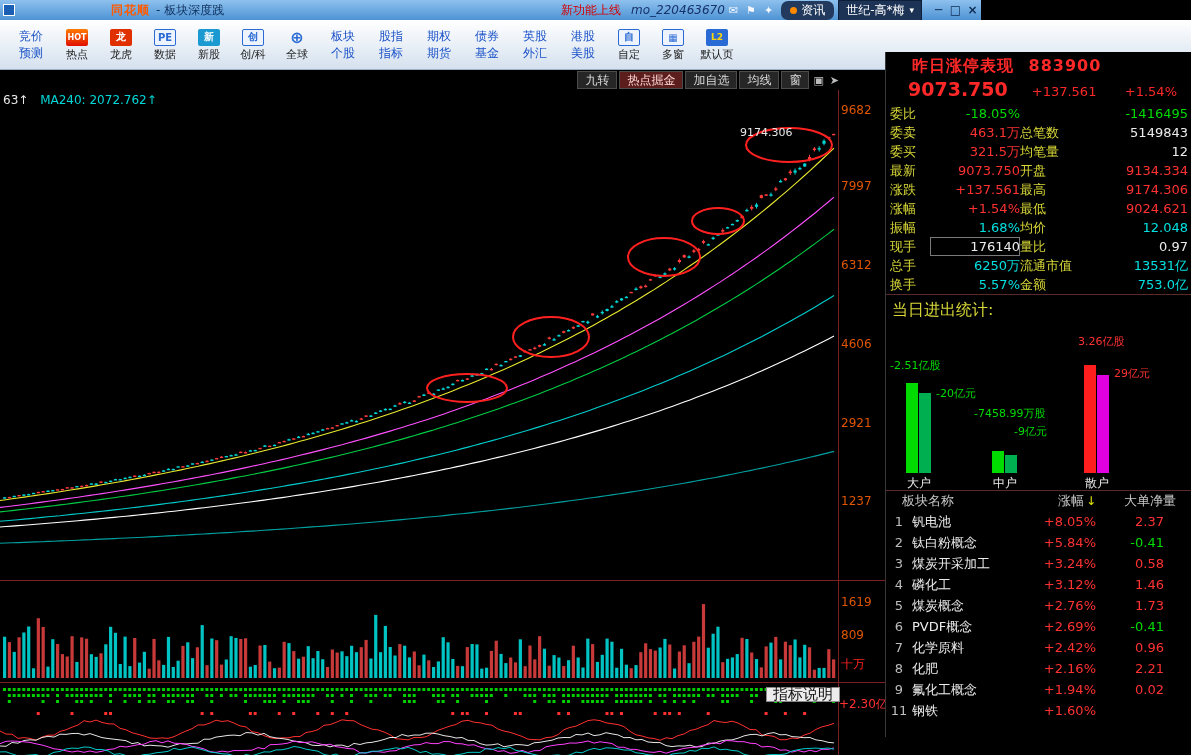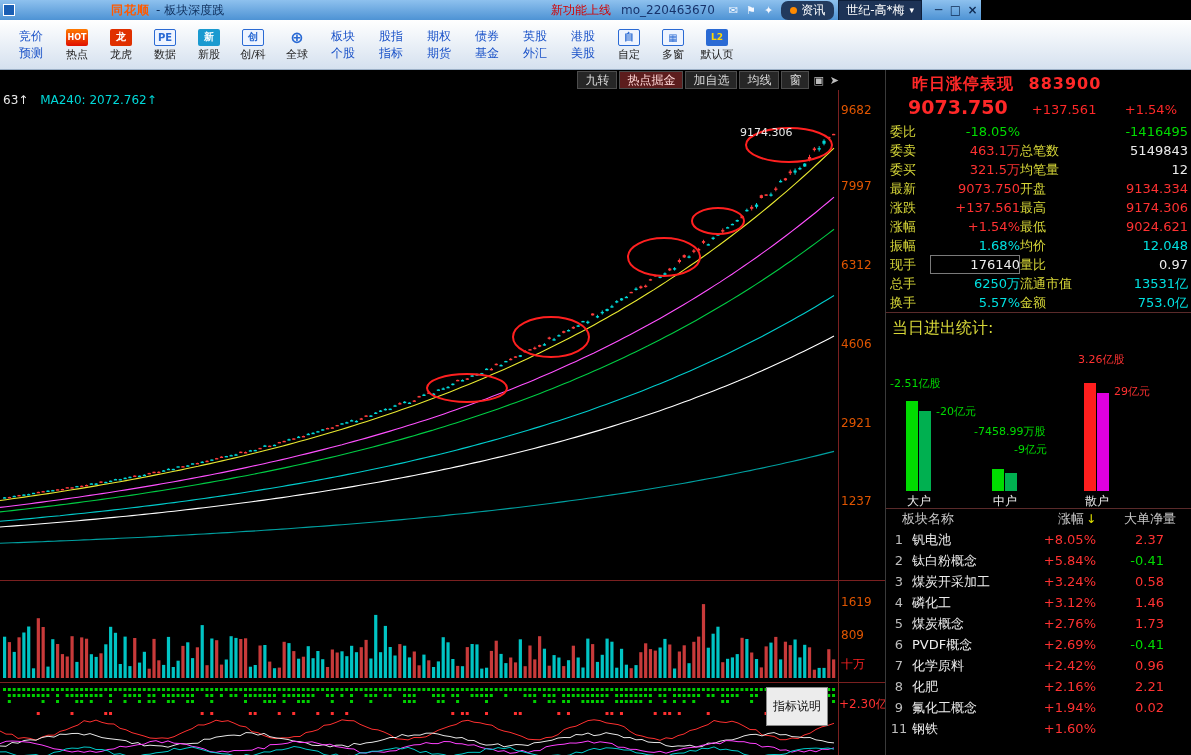--- a/index.html
+++ b/index.html
@@ -7,21 +7,21 @@
   #app{position:relative;width:1191px;height:755px;overflow:hidden;background:#000;}
 
   
   .titlebar{position:absolute;left:0;top:0;width:981px;height:20px;
     background:linear-gradient(#8ec1ee,#4e93d4);display:flex;align-items:center;font-size:12px;}
   .app-icon{width:12px;height:12px;background:#1a5fb4;border:1px solid #fff;margin:0 4px 0 3px;}
   .logo{color:#ff5a00;font-weight:bold;margin-left:92px;letter-spacing:1px;}
   .win-title{color:#10315e;margin-left:6px;}
   .flex{flex:1;}
   .promo{color:#d40000;margin:0 10px;cursor:pointer;}
-  .user{color:#17336b;margin-right:10px;}
+  .user{color:#17336b;font-style:italic;}
   .tb-ico{color:#f5f8ff;margin:0 4px;font-size:11px;cursor:pointer;}
   .news-btn{background:#223a5e;color:#fff;padding:1px 9px;border-radius:7px;margin:0 4px;display:flex;align-items:center;gap:4px;cursor:pointer;}
   .news-btn .dot{width:7px;height:7px;background:#ff8a00;border-radius:50%;display:inline-block;}
   .acct{background:#1d3356;color:#fff;padding:1px 7px;border:1px solid #0e1f3a;margin-right:8px;display:flex;align-items:center;gap:5px;cursor:pointer;}
   .caret{font-size:9px;}
   .win-btn{width:17px;text-align:center;color:#0e2a52;font-weight:bold;cursor:pointer;}
 
   
   .toolbar{position:absolute;left:0;top:20px;width:1191px;height:50px;
     background:linear-gradient(#ffffff,#d5e1ef);border-bottom:1px solid #9cb0c6;
@@ -45,24 +45,24 @@
   .chart-tools{position:absolute;top:1px;right:44px;height:18px;display:flex;gap:2px;align-items:center;z-index:3;justify-content:center;}
   .ct-btn{background:#262626;border:1px solid #4c4c4c;color:#ddd;font-size:12px;
     line-height:14px;padding:1px 7px;cursor:pointer;white-space:nowrap;}
   .ct-hot{background:#5c1d1d;color:#ffd6d6;}
   .ct-ic{color:#bbb;font-size:11px;margin:0 2px;cursor:pointer;}
   .ma-row{position:absolute;left:3px;top:23px;z-index:3;font-size:12px;}
   .ma-short{color:#e8e8e8;margin-right:8px;}
   .ma-240{color:#00d8d8;}
   #main-svg{position:absolute;left:0;top:20px;}
   .ind-note{position:absolute;left:766px;top:617px;background:#ececec;border:1px solid #8a8a8a;
-    color:#111;font-size:12px;line-height:13px;padding:12px 6px;z-index:4;cursor:pointer;}
+    color:#111;font-size:15px;line-height:13px;padding:0 6px;z-index:4;cursor:pointer;}
 
   
-  .right-panel{position:absolute;left:885px;top:70px;width:306px;height:685px;background:#000;
+  .right-panel{position:absolute;left:885px;top:52px;width:306px;height:685px;background:#000;
     border-left:1px solid #3a3a3a;}
   .quote-header{height:26px;padding:4px 0 0 26px;font-size:16px;font-weight:bold;color:#ff2828;letter-spacing:1px;}
   .quote-code{margin-left:8px;}
   .price-row{height:26px;display:flex;align-items:baseline;padding:0 10px 0 22px;}
   .last-price{color:#ff2828;font-size:19px;font-weight:bold;}
   .price-chg{color:#ff2828;font-size:13px;margin-left:24px;}
   .price-pct{color:#ff2828;font-size:13px;margin-left:auto;margin-right:4px;}
   .stats-grid{display:grid;grid-template-columns:40px 90px 66px 102px;align-content:start;
     font-size:13px;padding-left:4px;height:190px;}
   .stats-grid span{height:19px;line-height:19px;white-space:nowrap;overflow:hidden;}

